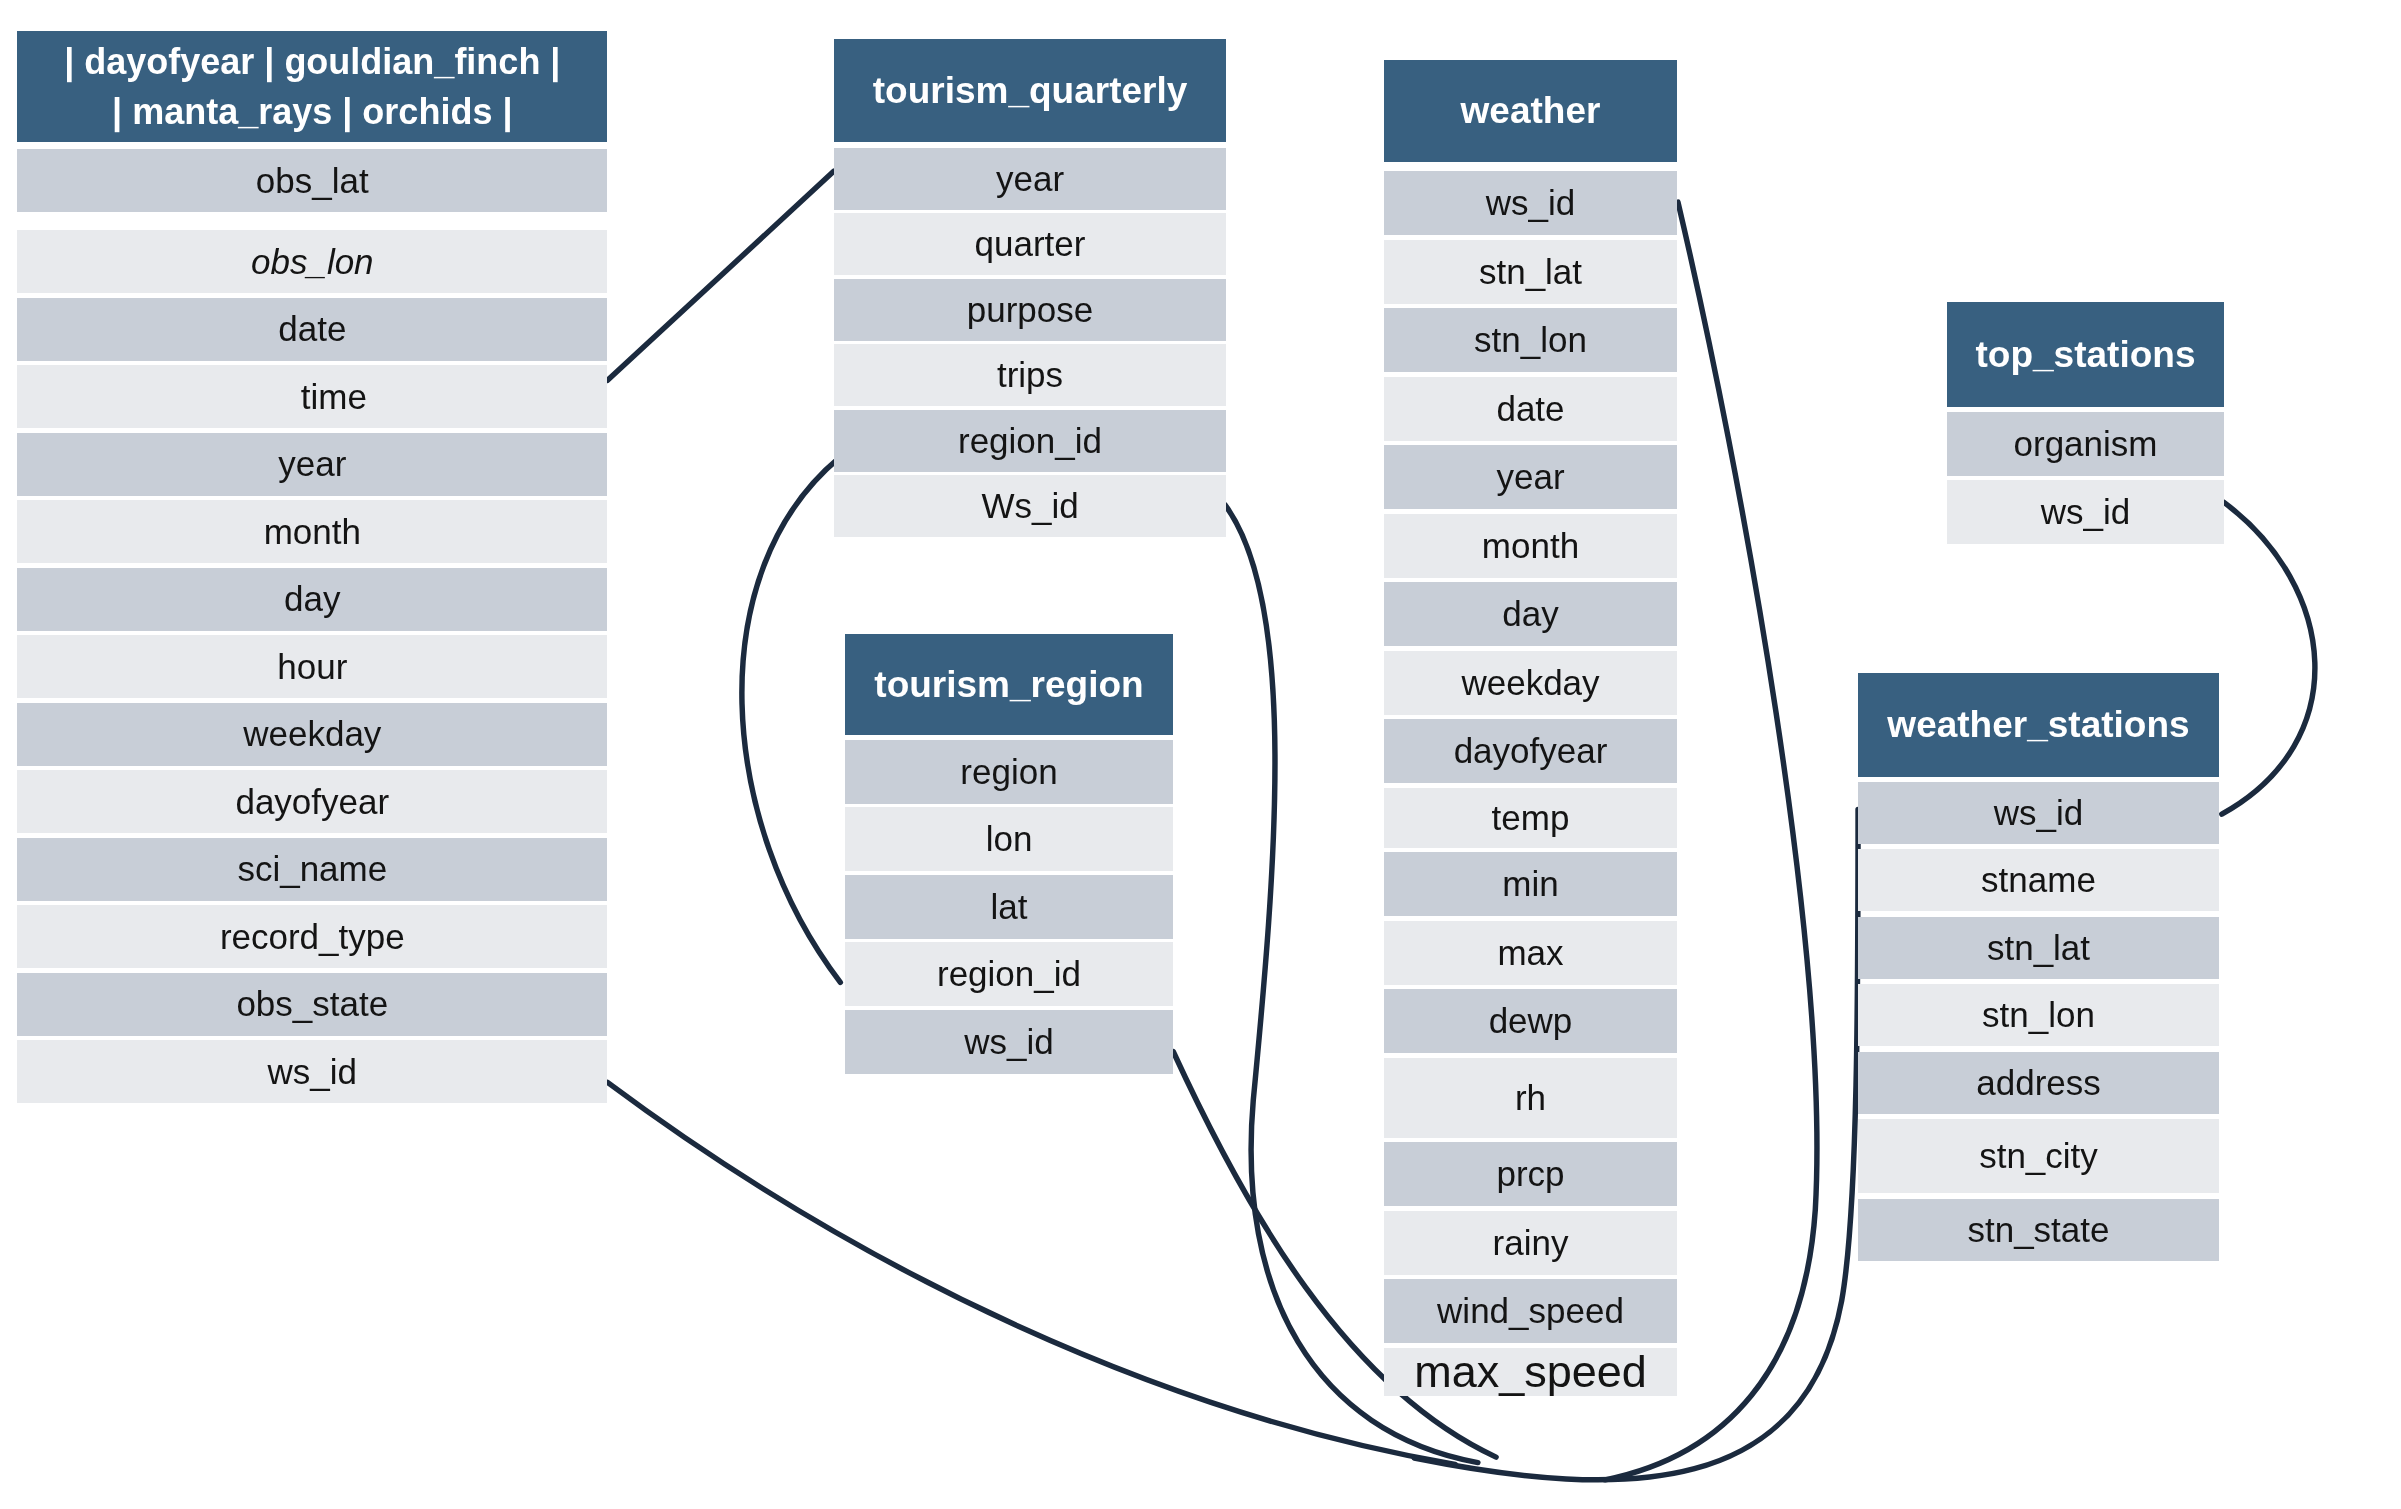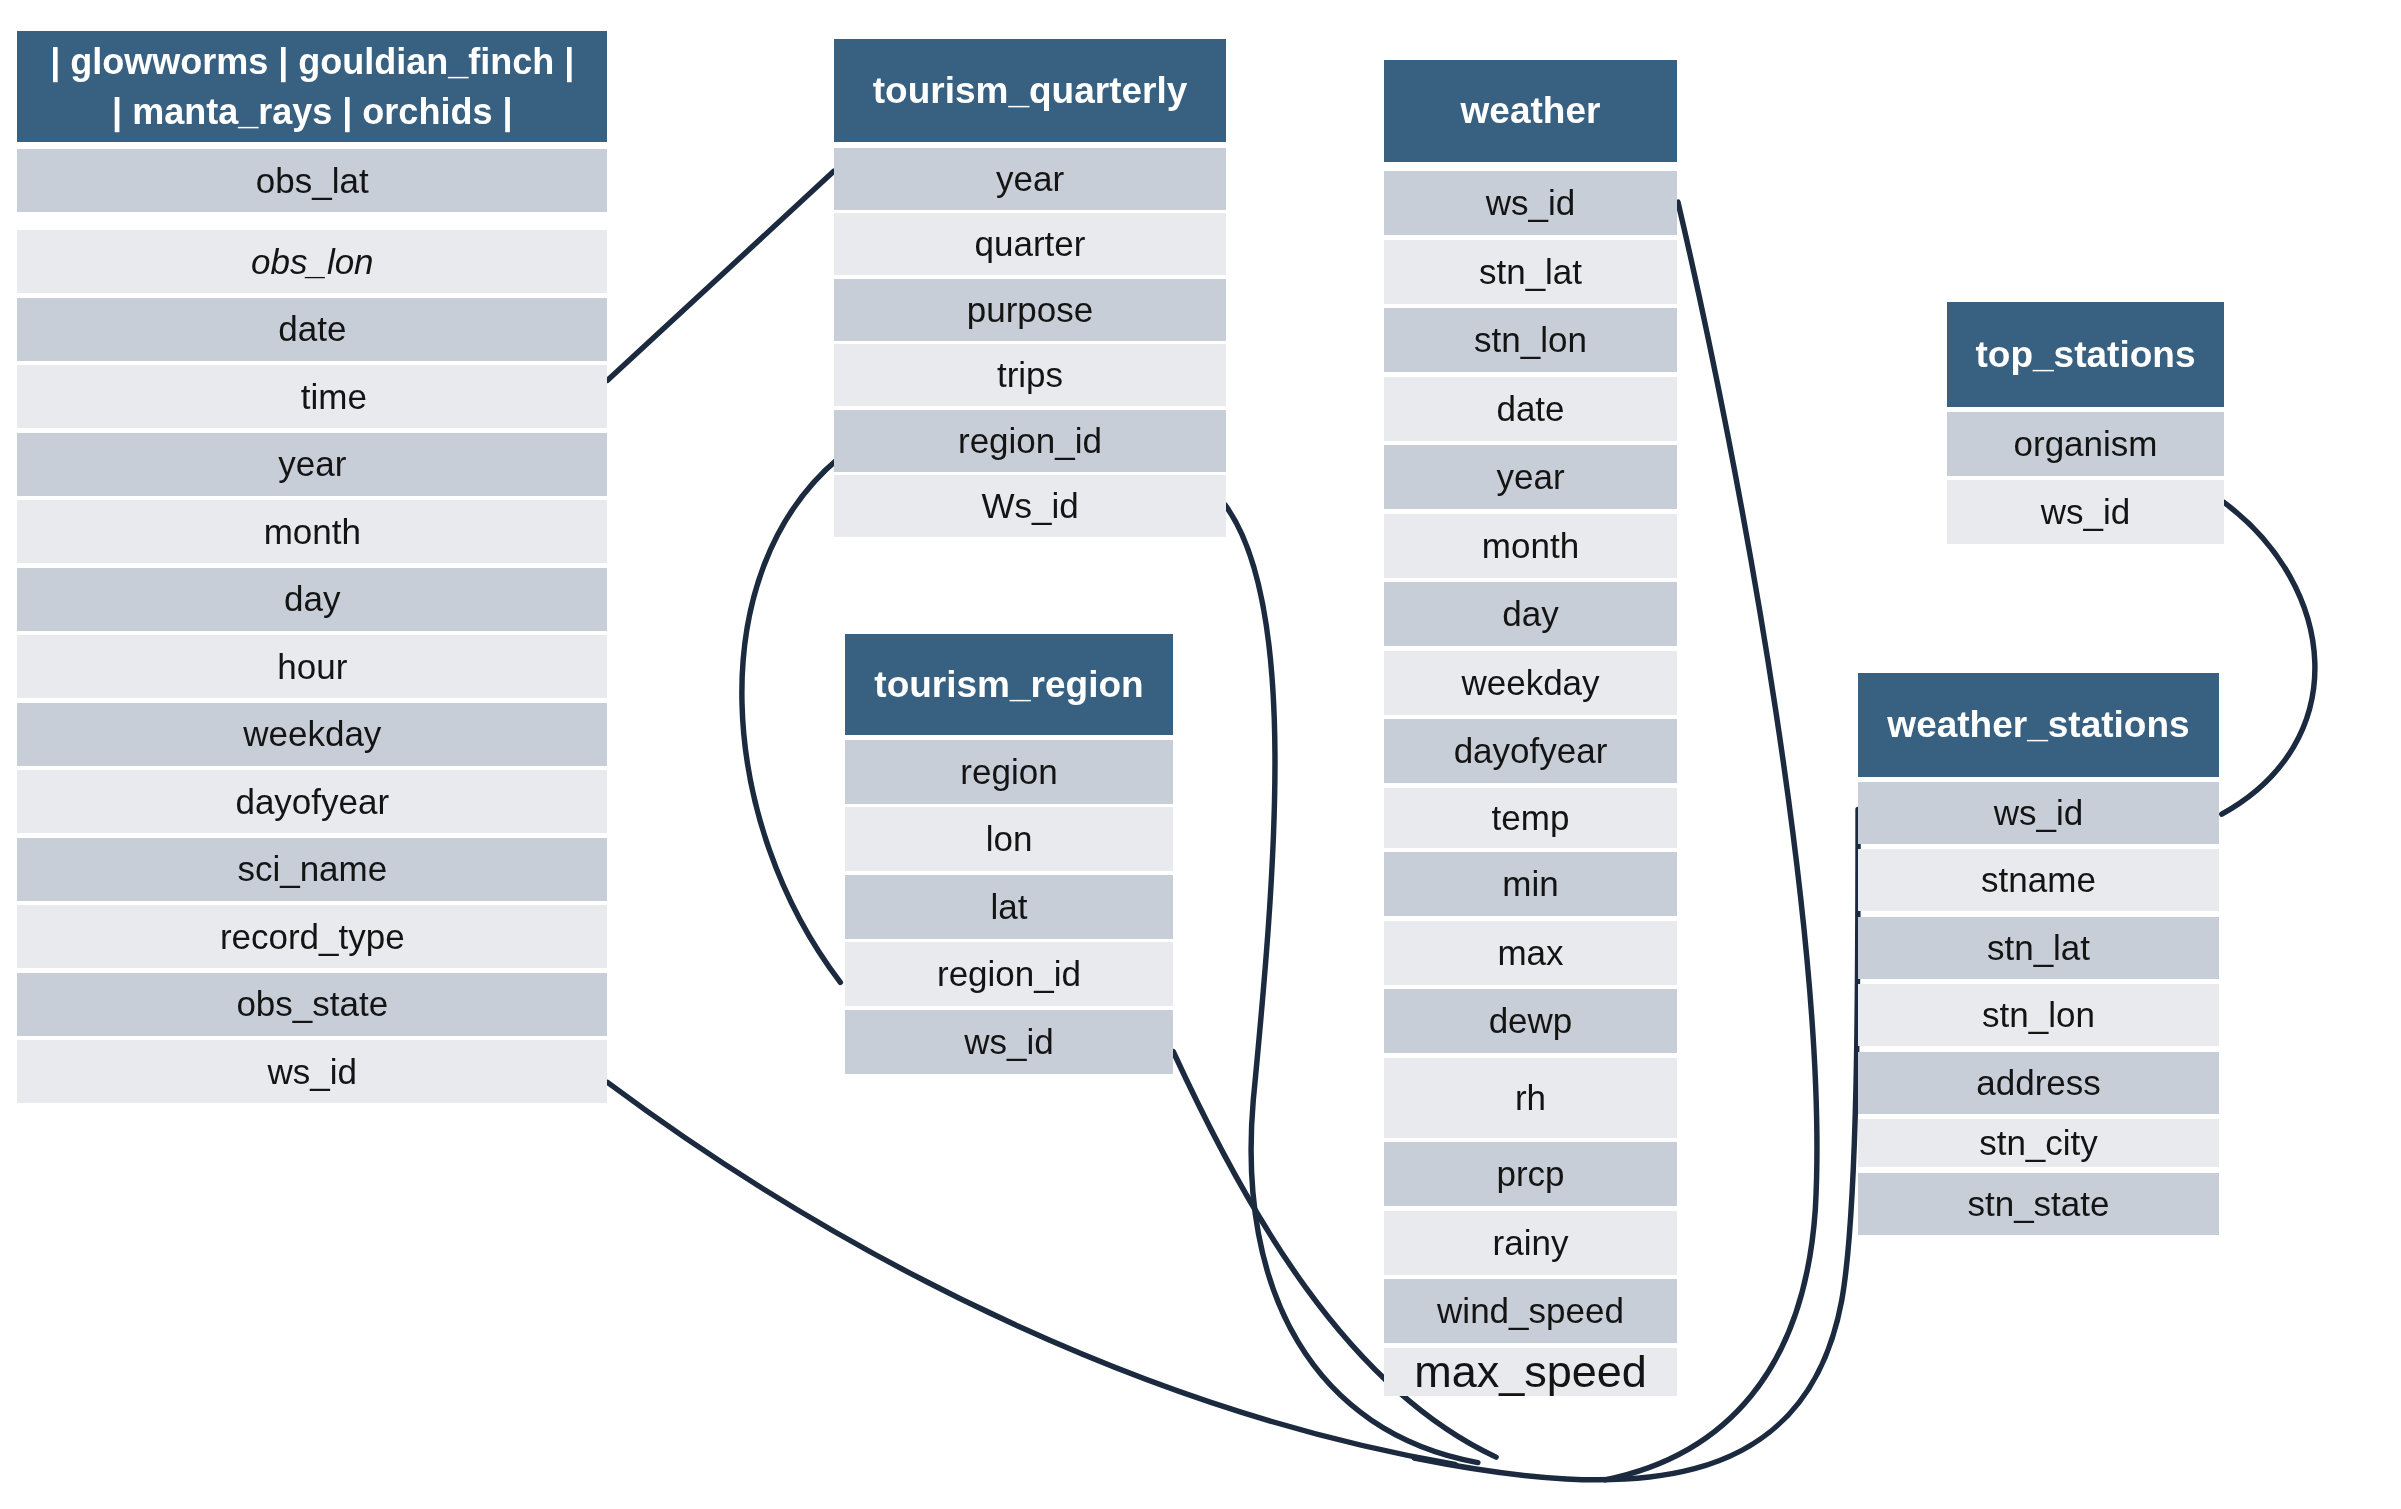--- a/index.html
+++ b/index.html
@@ -38,21 +38,21 @@
       <path d="M 923,503 C 770,630 790,905 924,1080" fill="none" stroke="#1b2a3e" stroke-width="6" stroke-linecap="round"></path>
       <path d="M 1347,555 C 1428,665 1402,960 1378,1210 C 1360,1420 1445,1575 1625,1608" fill="none" stroke="#1b2a3e" stroke-width="6" stroke-linecap="round"></path>
       <path d="M 668,1190 C 950,1400 1280,1555 1600,1610" fill="none" stroke="#1b2a3e" stroke-width="6" stroke-linecap="round"></path>
       <path d="M 1290,1156 C 1370,1330 1480,1525 1645,1602" fill="none" stroke="#1b2a3e" stroke-width="6" stroke-linecap="round"></path>
       <path d="M 1845,222 C 1915,520 2012,1050 1996,1330 C 1984,1505 1898,1600 1765,1627" fill="none" stroke="#1b2a3e" stroke-width="6" stroke-linecap="round"></path>
       <path d="M 1555,1603 C 1790,1650 1985,1645 2025,1430 C 2043,1330 2043,1080 2043,890" fill="none" stroke="#1b2a3e" stroke-width="6" stroke-linecap="round"></path>
       <path d="M 2445,552 C 2570,645 2588,815 2443,895" fill="none" stroke="#1b2a3e" stroke-width="6" stroke-linecap="round"></path>
     </svg>
 <div class="table" style="left: 17.3px; top: 31px; width: 590px;">
       <div class="thead" style="height: 111px; font-size: 36px; margin-bottom: 7.3px;">
-        <div class="hline">| glowworms | gouldian_finch |</div>
+        <div class="hline">| dayofyear | gouldian_finch |</div>
         <div class="hline">| manta_rays | orchids |</div>
       </div>
       <div class="row dark" style="height: 63px; font-size: 35px; margin-bottom: 18px;">obs_lat</div>
       <div class="row light" style="height: 63px; font-size: 35px; margin-bottom: 4.5px; font-style: italic;">obs_lon</div>
       <div class="row dark" style="height: 63px; font-size: 35px; margin-bottom: 4.5px;">date</div>
       <div class="row light" style="height: 63px; font-size: 35px; margin-bottom: 4.5px; padding-left: 43px;">time</div>
       <div class="row dark" style="height: 63px; font-size: 35px; margin-bottom: 4.5px;">year</div>
       <div class="row light" style="height: 63px; font-size: 35px; margin-bottom: 4.5px;">month</div>
       <div class="row dark" style="height: 63px; font-size: 35px; margin-bottom: 4.5px;">day</div>
       <div class="row light" style="height: 63px; font-size: 35px; margin-bottom: 4.5px;">hour</div>
@@ -116,17 +116,17 @@
     </div>
     <div class="table" style="left: 1858px; top: 673px; width: 361px;">
       <div class="thead" style="height: 104px; font-size: 37px; margin-bottom: 4.5px;">
         <div class="hline">weather_stations</div>
       </div>
       <div class="row dark" style="height: 62px; font-size: 35px; margin-bottom: 5.5px;">ws_id</div>
       <div class="row light" style="height: 62px; font-size: 35px; margin-bottom: 5.5px;">stname</div>
       <div class="row dark" style="height: 62px; font-size: 35px; margin-bottom: 5.5px;">stn_lat</div>
       <div class="row light" style="height: 62px; font-size: 35px; margin-bottom: 5.5px;">stn_lon</div>
       <div class="row dark" style="height: 62px; font-size: 35px; margin-bottom: 5.5px;">address</div>
-      <div class="row light" style="height: 48px; font-size: 35px; margin-bottom: 5.5px;">stn_city</div>
+      <div class="row light" style="height: 74px; font-size: 35px; margin-bottom: 5.5px;">stn_city</div>
       <div class="row dark" style="height: 62px; font-size: 35px;">stn_state</div>
     </div>
   </div>
 
 
 </body></html>

